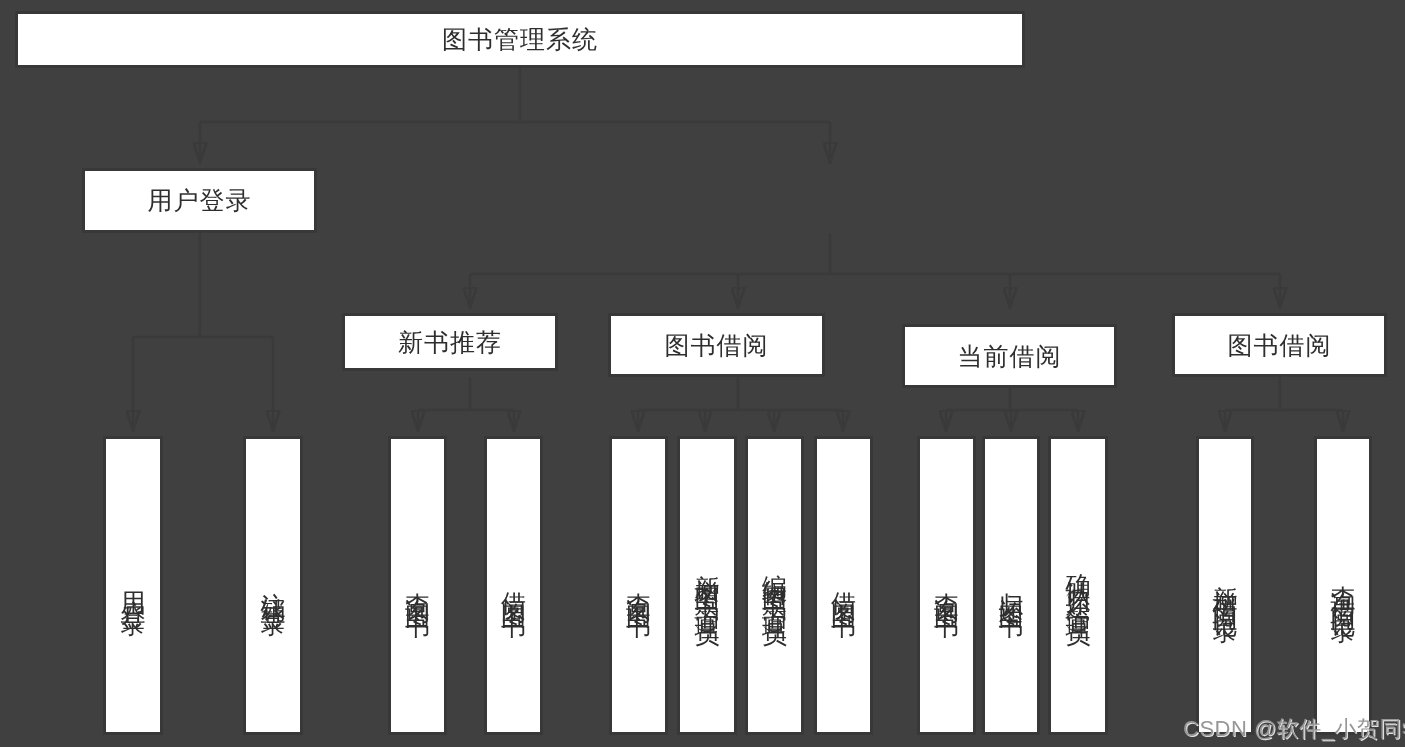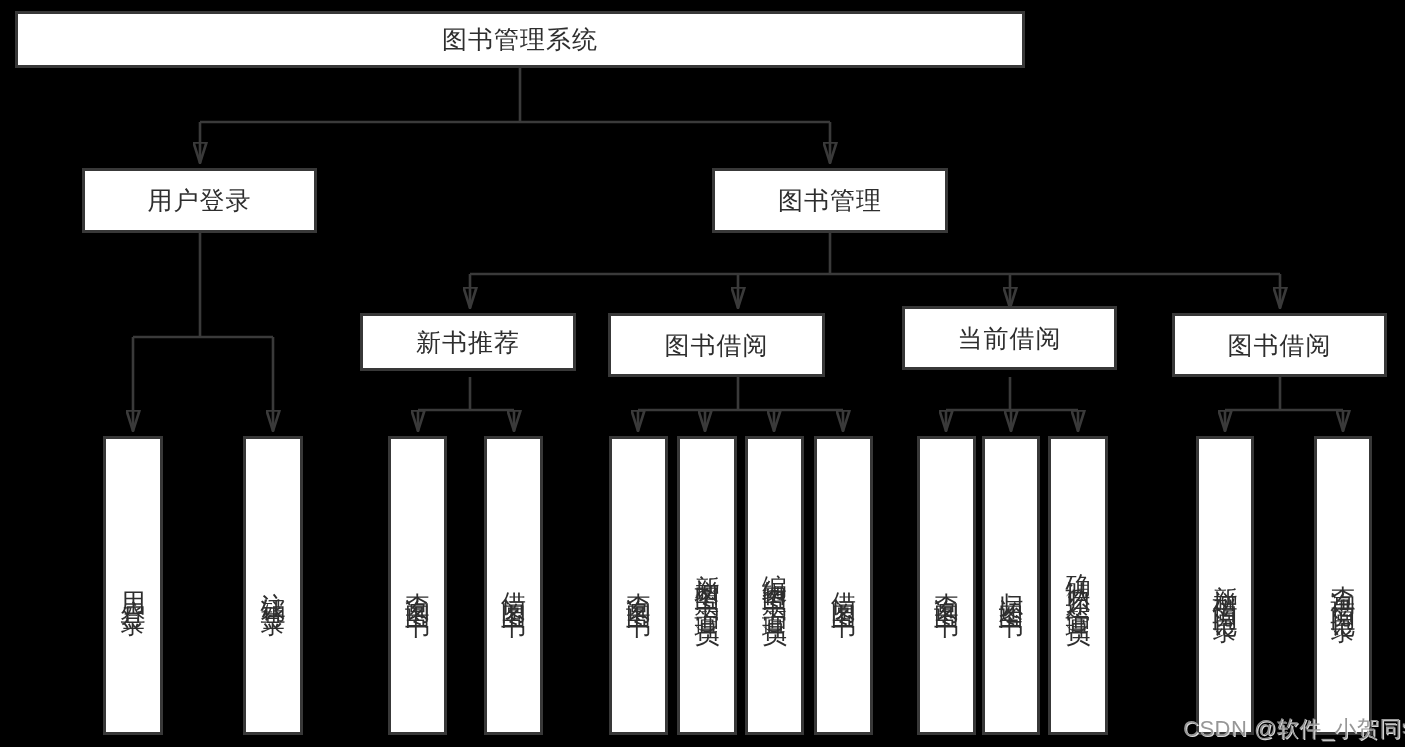--- a/index.html
+++ b/index.html
@@ -5,21 +5,21 @@
   html, body {
     margin: 0;
     padding: 0;
     background: #ffffff;
     font-family: "Liberation Sans", "DejaVu Sans", sans-serif;
   }
   .stage {
     position: relative;
     width: 1405px;
     height: 747px;
-    background: #000000;
+    background: #404040;
     overflow: hidden;
   }
   .wires {
     position: absolute;
     left: 0;
     top: 0;
     width: 1405px;
     height: 747px;
   }
   .wires path {
@@ -102,31 +102,28 @@
     <path marker-end="url(#ah)" d="M1343,410 V431"></path>
   </svg>
 
   <div class="box hbox" style="left:15px;top:11px;width:1010px;height:57px">
     <span>图书管理系统</span>
   </div>
 
   <div class="box hbox" style="left:82px;top:168px;width:235px;height:65px">
     <span>用户登录</span>
   </div>
-  <div class="box hbox" style="left:712px;top:168px;width:236px;height:65px">
-    <span>图书管理</span>
-  </div>
 
-  <div class="box hbox" style="left:360px;top:313px;width:216px;height:58px">
+  <div class="box hbox" style="left:342px;top:313px;width:216px;height:58px">
     <span>新书推荐</span>
   </div>
   <div class="box hbox" style="left:608px;top:313px;width:217px;height:64px">
     <span>图书借阅</span>
   </div>
-  <div class="box hbox" style="left:902px;top:306px;width:215px;height:64px">
+  <div class="box hbox" style="left:902px;top:324px;width:215px;height:64px">
     <span>当前借阅</span>
   </div>
   <div class="box hbox" style="left:1172px;top:313px;width:215px;height:64px">
     <span>图书借阅</span>
   </div>
 
   <div class="box vbox" style="left:103px;top:436px;width:60px;height:299px">
     <span>用户登录</span>
   </div>
   <div class="box vbox" style="left:243px;top:436px;width:60px;height:299px">

